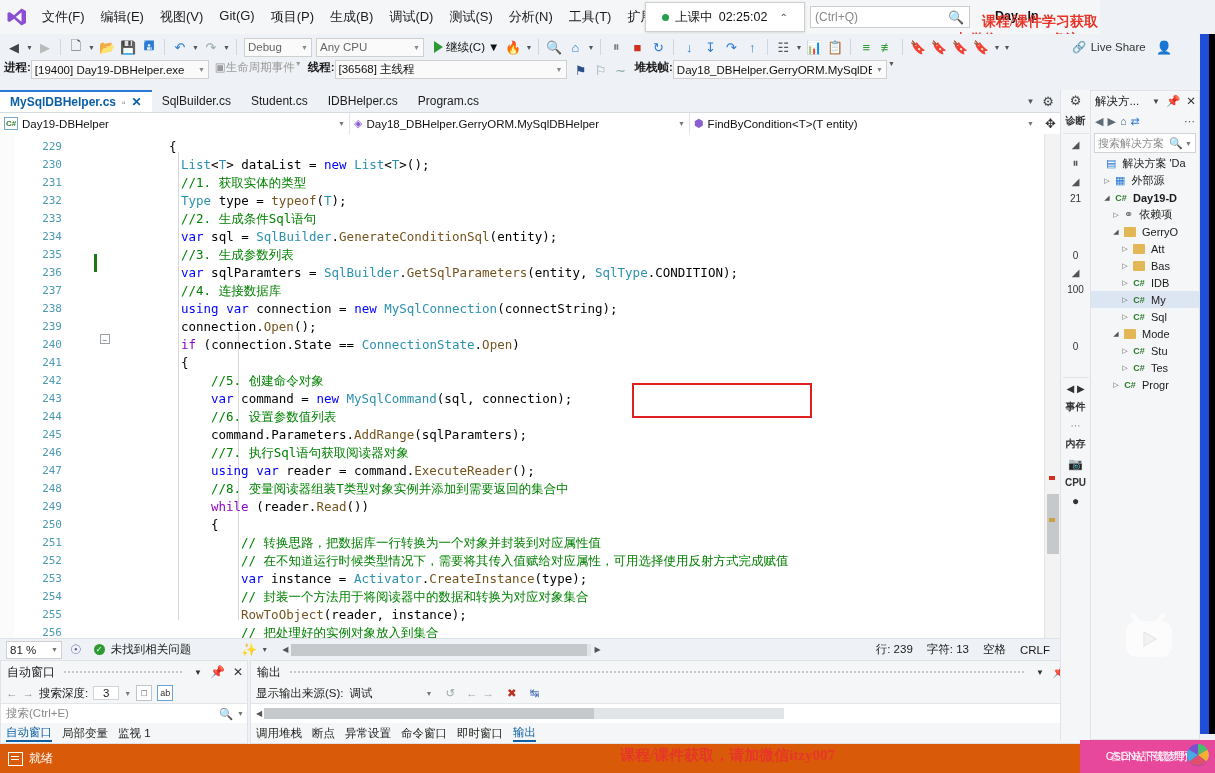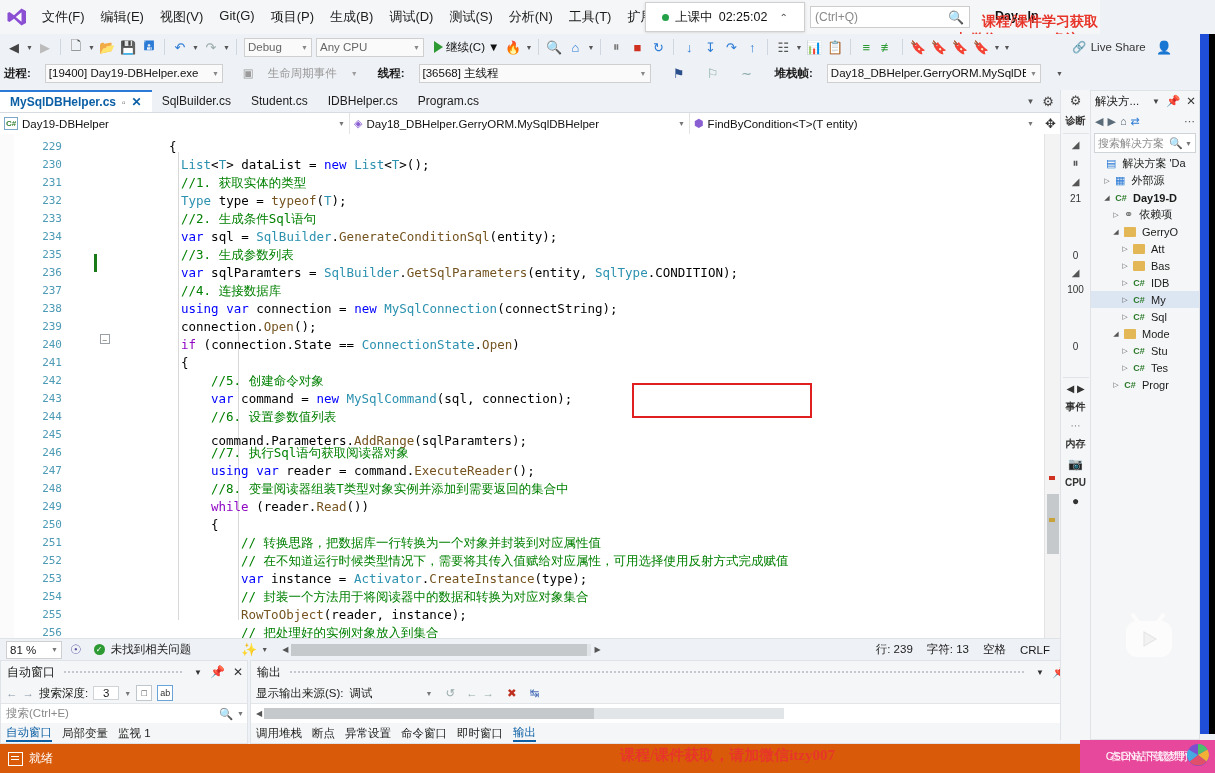--- a/index.html
+++ b/index.html
@@ -65,21 +65,21 @@
   }
   .combo .cv { flex:1; white-space:nowrap; overflow:hidden; }
   .combo .cd { font-size:7px; color:#888; margin-left:4px; }
   .run-btn { display:flex; align-items:center; gap:3px; font-size:11.5px; color:#111; padding:0 3px; }
   .tri-green { width:0;height:0;border-left:9px solid #2d9a34;border-top:6px solid transparent;border-bottom:6px solid transparent; }
   .live-share { display:flex; align-items:center; gap:4px; font-size:11.5px; color:#333; }
 
   
   .toolbar2 {
     position:absolute; left:0; top:60px; width:1215px; height:26px;
-    background:#eef1f5; display:flex; align-items:center; padding-left:4px; gap:14px;
+    background:#eef1f5; display:flex; align-items:flex-start; padding-left:4px; gap:0;
     font-size:11.5px; color:#1b1b1b;
   }
   .t2-label { font-weight:bold; white-space:nowrap; }
   .t2-dim { color:#9b9b9b; }
 
   
   .tabstrip {
     position:absolute; left:0; top:90px; width:1060px; height:22px;
     background:#eef1f5; display:flex; align-items:flex-end;
   }
@@ -428,21 +428,21 @@
         <div class="codeline" style="top: 112px;"><span class="lno" style="top: 0px;">235</span><span class="ctext" style="left: 181px;"><span class="c">//3. 生成参数列表</span></span></div>
         <div class="codeline" style="top: 130px;"><span class="lno" style="top: 0px;">236</span><span class="ctext" style="left: 181px;"><span class="k">var</span><span class="p"> </span><span class="p">sqlParamters</span><span class="p"> </span><span class="p">=</span><span class="p"> </span><span class="t">SqlBuilder</span><span class="p">.</span><span class="m">GetSqlParameters</span><span class="p">(</span><span class="p">entity</span><span class="p">,</span><span class="p"> </span><span class="t">SqlType</span><span class="p">.</span><span class="p">CONDITION</span><span class="p">);</span></span></div>
         <div class="codeline" style="top: 148px;"><span class="lno" style="top: 0px;">237</span><span class="ctext" style="left: 181px;"><span class="c">//4. 连接数据库</span></span></div>
         <div class="codeline" style="top: 166px;"><span class="lno" style="top: 0px;">238</span><span class="ctext" style="left: 181px;"><span class="k">using</span><span class="p"> </span><span class="k">var</span><span class="p"> </span><span class="p">connection</span><span class="p"> </span><span class="p">=</span><span class="p"> </span><span class="k">new</span><span class="p"> </span><span class="t">MySqlConnection</span><span class="p">(</span><span class="p">connectString</span><span class="p">);</span></span></div>
         <div class="codeline" style="top: 184px;"><span class="lno" style="top: 0px;">239</span><span class="ctext" style="left: 181px;"><span class="p">connection</span><span class="p">.</span><span class="m">Open</span><span class="p">();</span></span></div>
         <div class="codeline" style="top: 202px;"><span class="lno" style="top: 0px;">240</span><span class="ctext" style="left: 181px;"><span class="kc">if</span><span class="p"> </span><span class="p">(</span><span class="p">connection</span><span class="p">.</span><span class="p">State</span><span class="p"> </span><span class="p">==</span><span class="p"> </span><span class="t">ConnectionState</span><span class="p">.</span><span class="m">Open</span><span class="p">)</span></span></div>
         <div class="codeline" style="top: 220px;"><span class="lno" style="top: 0px;">241</span><span class="ctext" style="left: 181px;"><span class="p">{</span></span></div>
         <div class="codeline" style="top: 238px;"><span class="lno" style="top: 0px;">242</span><span class="ctext" style="left: 211px;"><span class="c">//5. 创建命令对象</span></span></div>
         <div class="codeline" style="top: 256px;"><span class="lno" style="top: 0px;">243</span><span class="ctext" style="left: 211px;"><span class="k">var</span><span class="p"> </span><span class="p">command</span><span class="p"> </span><span class="p">=</span><span class="p"> </span><span class="k">new</span><span class="p"> </span><span class="t">MySqlCommand</span><span class="p">(</span><span class="p">sql</span><span class="p">,</span><span class="p"> </span><span class="p">connection</span><span class="p">);</span></span></div>
         <div class="codeline" style="top: 274px;"><span class="lno" style="top: 0px;">244</span><span class="ctext" style="left: 211px;"><span class="c">//6. 设置参数值列表</span></span></div>
-        <div class="codeline" style="top: 292px;"><span class="lno" style="top: 0px;">245</span><span class="ctext" style="left: 211px; margin-top: 6px;"><span class="p">command</span><span class="p">.</span><span class="p">Parameters</span><span class="p">.</span><span class="m">AddRange</span><span class="p">(</span><span class="p">sqlParamters</span><span class="p">);</span></span></div>
+        <div class="codeline" style="top: 292px;"><span class="lno" style="top: 0px;">245</span><span class="ctext" style="left: 211px;"><span class="p">command</span><span class="p">.</span><span class="p">Parameters</span><span class="p">.</span><span class="m">AddRange</span><span class="p">(</span><span class="p">sqlParamters</span><span class="p">);</span></span></div>
         <div class="codeline" style="top: 310px;"><span class="lno" style="top: 0px;">246</span><span class="ctext" style="left: 211px;"><span class="c">//7. 执行Sql语句获取阅读器对象</span></span></div>
         <div class="codeline" style="top: 328px;"><span class="lno" style="top: 0px;">247</span><span class="ctext" style="left: 211px;"><span class="k">using</span><span class="p"> </span><span class="k">var</span><span class="p"> </span><span class="p">reader</span><span class="p"> </span><span class="p">=</span><span class="p"> </span><span class="p">command</span><span class="p">.</span><span class="m">ExecuteReader</span><span class="p">();</span></span></div>
         <div class="codeline" style="top: 346px;"><span class="lno" style="top: 0px;">248</span><span class="ctext" style="left: 211px;"><span class="c">//8. 变量阅读器组装T类型对象实例并添加到需要返回的集合中</span></span></div>
         <div class="codeline" style="top: 364px;"><span class="lno" style="top: 0px;">249</span><span class="ctext" style="left: 211px;"><span class="kc">while</span><span class="p"> </span><span class="p">(</span><span class="p">reader</span><span class="p">.</span><span class="m">Read</span><span class="p">())</span></span></div>
         <div class="codeline" style="top: 382px;"><span class="lno" style="top: 0px;">250</span><span class="ctext" style="left: 211px;"><span class="p">{</span></span></div>
         <div class="codeline" style="top: 400px;"><span class="lno" style="top: 0px;">251</span><span class="ctext" style="left: 241px;"><span class="c">// 转换思路，把数据库一行转换为一个对象并封装到对应属性值</span></span></div>
         <div class="codeline" style="top: 418px;"><span class="lno" style="top: 0px;">252</span><span class="ctext" style="left: 241px;"><span class="c">// 在不知道运行时候类型情况下，需要将其传入值赋给对应属性，可用选择使用反射方式完成赋值</span></span></div>
         <div class="codeline" style="top: 436px;"><span class="lno" style="top: 0px;">253</span><span class="ctext" style="left: 241px;"><span class="k">var</span><span class="p"> </span><span class="p">instance</span><span class="p"> </span><span class="p">=</span><span class="p"> </span><span class="t">Activator</span><span class="p">.</span><span class="m">CreateInstance</span><span class="p">(</span><span class="p">type</span><span class="p">);</span></span></div>
         <div class="codeline" style="top: 454px;"><span class="lno" style="top: 0px;">254</span><span class="ctext" style="left: 241px;"><span class="c">// 封装一个方法用于将阅读器中的数据和转换为对应对象集合</span></span></div>
         <div class="codeline" style="top: 472px;"><span class="lno" style="top: 0px;">255</span><span class="ctext" style="left: 241px;"><span class="m">RowToObject</span><span class="p">(</span><span class="p">reader</span><span class="p">,</span><span class="p"> </span><span class="p">instance</span><span class="p">);</span></span></div>

